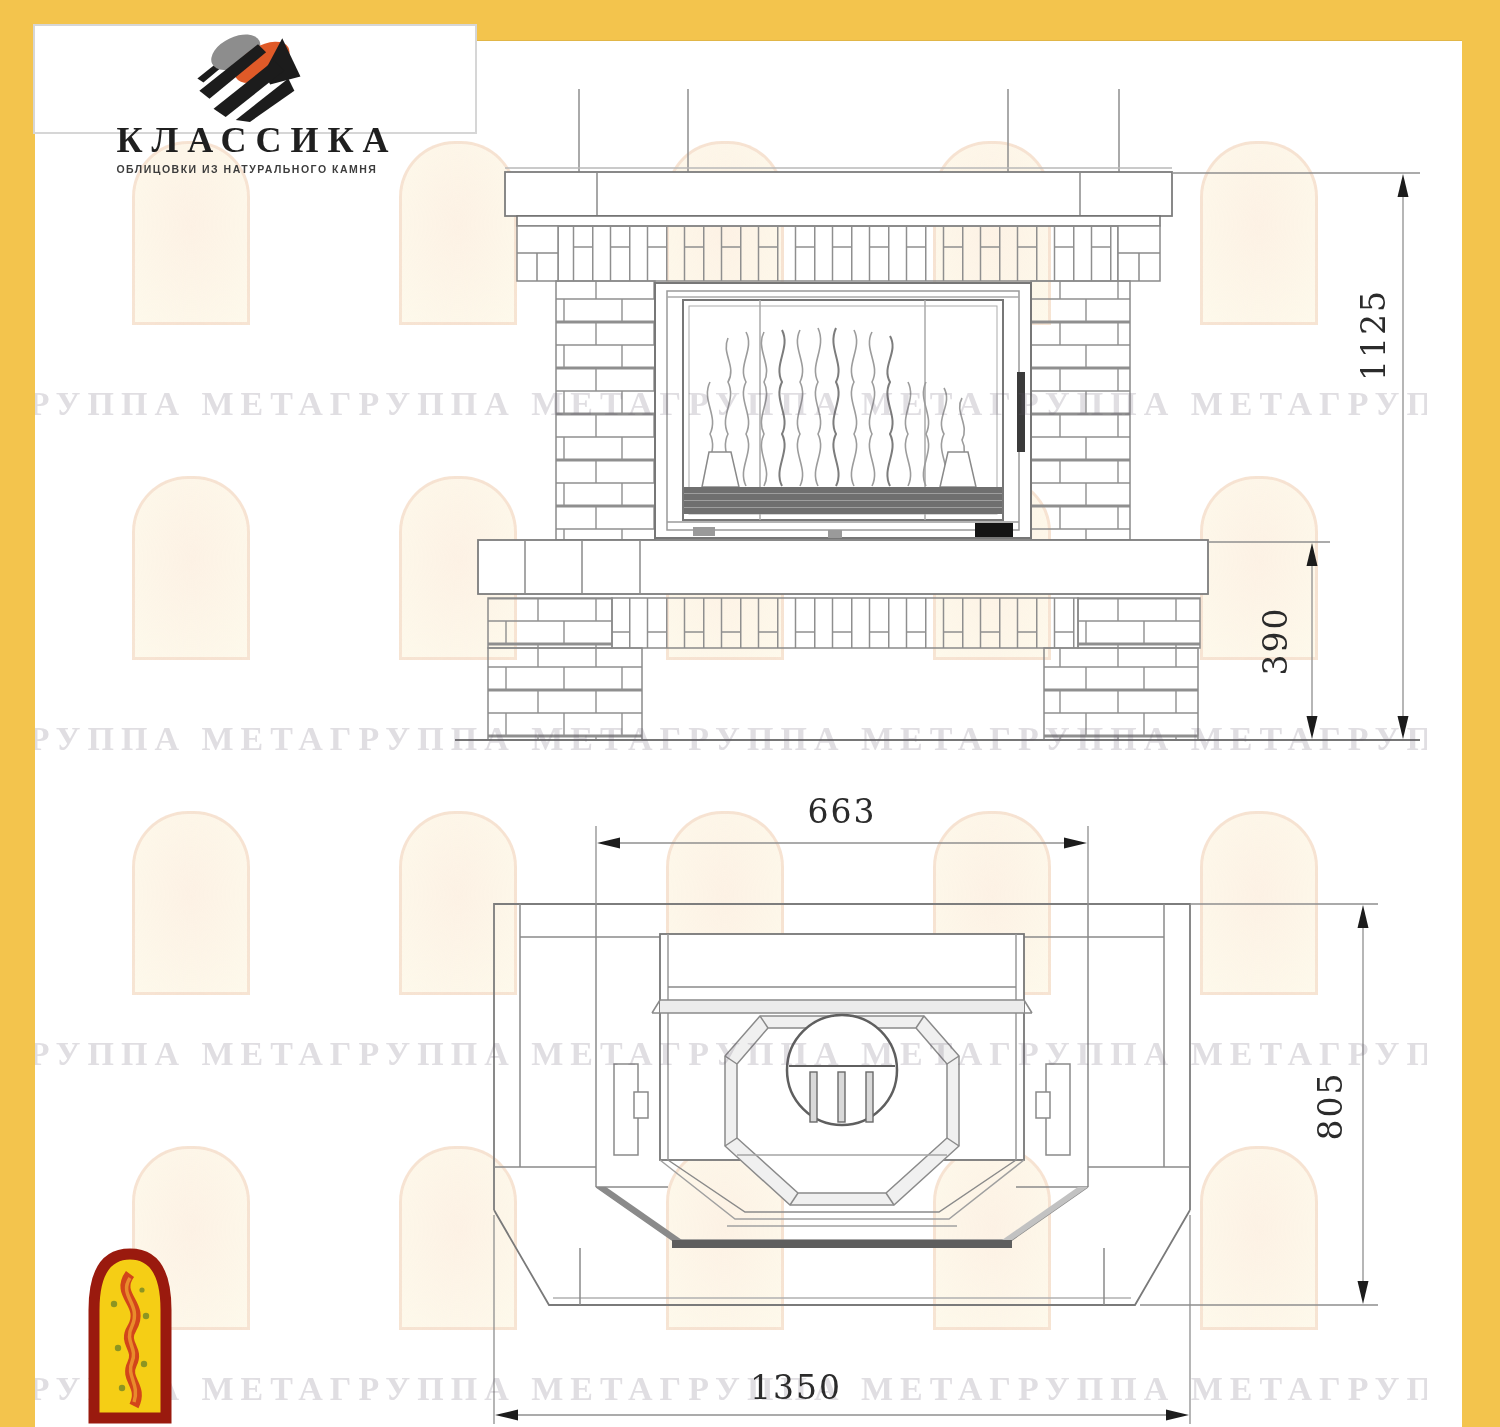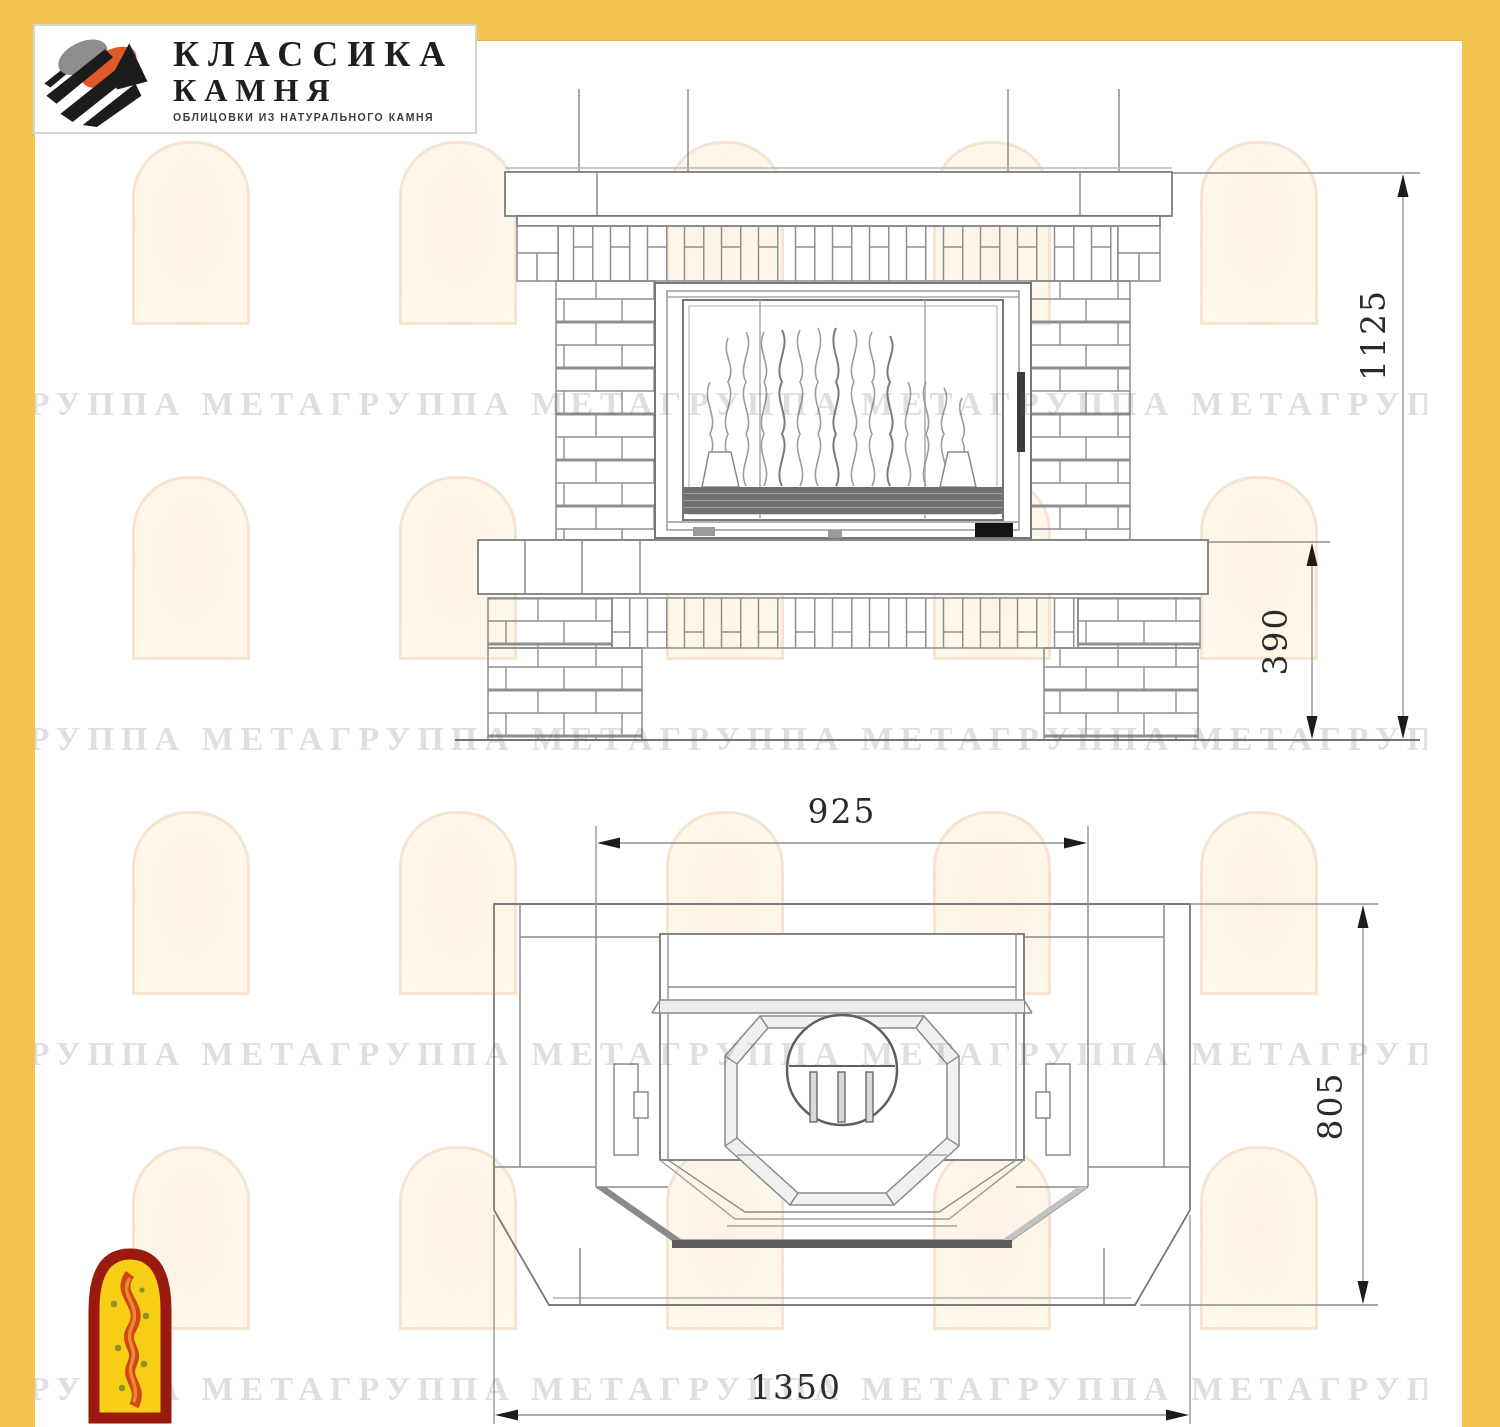--- a/index.html
+++ b/index.html
@@ -15,21 +15,21 @@
   .wm-arch{position:absolute;width:112px;height:178px;border:3px solid rgba(200,90,55,0.13);
            border-radius:56px 56px 0 0;
            background:radial-gradient(ellipse at 50% 45%, rgba(240,170,90,0.16), rgba(251,240,205,0.40));}
   .wm-text{position:absolute;left:0;width:1427px;height:44px;overflow:hidden;white-space:nowrap;
            font-family:"Liberation Serif", serif;font-weight:bold;font-size:34px;letter-spacing:7px;
            color:rgba(100,92,110,0.20);z-index:3;pointer-events:none;}
   
   .drawing{position:absolute;left:0;top:0;z-index:2;}
   
   .logo-box{position:absolute;left:33px;top:24px;width:440px;height:106px;background:#ffffff;
-            border:2px solid #d6d6d6;z-index:5;display:flex;align-items:center;}
+            border:2px solid #d6d6d6;z-index:5;display:flex;align-items:center;flex-direction:column;}
   .logo-graphic{width:128px;height:96px;margin-left:6px;flex:none;}
   .logo-textcol{margin-left:4px;line-height:1;}
   .logo-line1{font-family:"Liberation Serif", serif;font-weight:bold;font-size:36px;letter-spacing:9px;
               color:#1f1f1f;}
   .logo-line2{font-family:"Liberation Serif", serif;font-weight:bold;font-size:32px;letter-spacing:8px;
               color:#1f1f1f;margin-top:2px;}
   .logo-tagline{font-family:"Liberation Sans", sans-serif;font-weight:bold;font-size:10.5px;
                 letter-spacing:1.5px;color:#3d3d3d;margin-top:6px;}
   
   .model-title{position:absolute;left:85px;top:797px;font-family:"Liberation Serif", serif;
@@ -247,29 +247,28 @@
       <polygon points="0,52 40,20 44,24 6,56" fill="#1c1c1c"></polygon>
       <ellipse cx="38" cy="26" rx="26" ry="15" transform="rotate(-26 38 26)" fill="#8d8d8d"></ellipse>
       <ellipse cx="64" cy="36" rx="30" ry="16" transform="rotate(-30 64 36)" fill="#DF5A28"></ellipse>
       <polygon points="84,12 102,50 72,58 66,46" fill="#1c1c1c"></polygon>
       <polygon points="2,64 60,18 68,26 12,72" fill="#1c1c1c"></polygon>
       <polygon points="16,82 76,34 86,44 28,90" fill="#1c1c1c"></polygon>
       <polygon points="38,93 90,52 96,64 52,95" fill="#1c1c1c"></polygon>
     </svg>
     <div class="logo-textcol">
       <div class="logo-line1">КЛАССИКА</div>
-      <div class="logo-line2">КАМНЯ</div>
       <div class="logo-tagline">ОБЛИЦОВКИ ИЗ НАТУРАЛЬНОГО КАМНЯ</div>
     </div>
   </div>
 
 
   <div class="dim v" id="dim-1125">1125</div>
   <div class="dim v" id="dim-390">390</div>
-  <div class="dim" id="dim-925">925</div>
+  <div class="dim" id="dim-925">663</div>
   <div class="dim v" id="dim-805">805</div>
   <div class="dim" id="dim-1350">1350</div>
 
   <svg class="arch-logo" width="88" height="178" viewBox="0 0 88 178">
     <path d="M8 172 V64 Q8 8 44 8 Q80 8 80 64 V172 Z" fill="#F5CE15" stroke="#9A1A0E" stroke-width="11"></path>
     <path d="M44 28 C28 50 60 58 46 82 C36 98 54 102 46 118 C38 134 58 140 48 160" stroke="#D2451A" stroke-width="10" fill="none"></path>
     <path d="M44 32 C32 50 56 58 46 80 C38 96 52 102 46 116 C40 130 54 138 48 156" stroke="#E98C2B" stroke-width="3.5" fill="none"></path>
     <g fill="#7C8C25" opacity="0.85">
       <circle cx="28" cy="58" r="3.2"></circle>
         <circle cx="60" cy="70" r="3.2"></circle>

